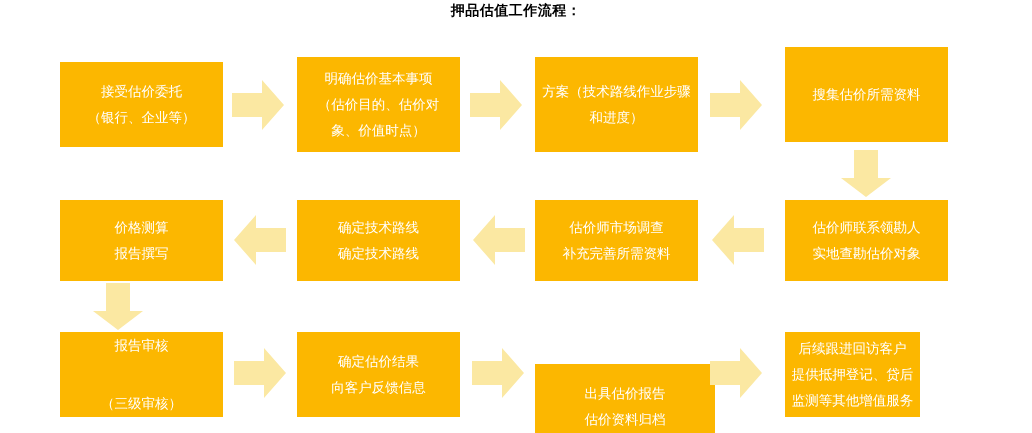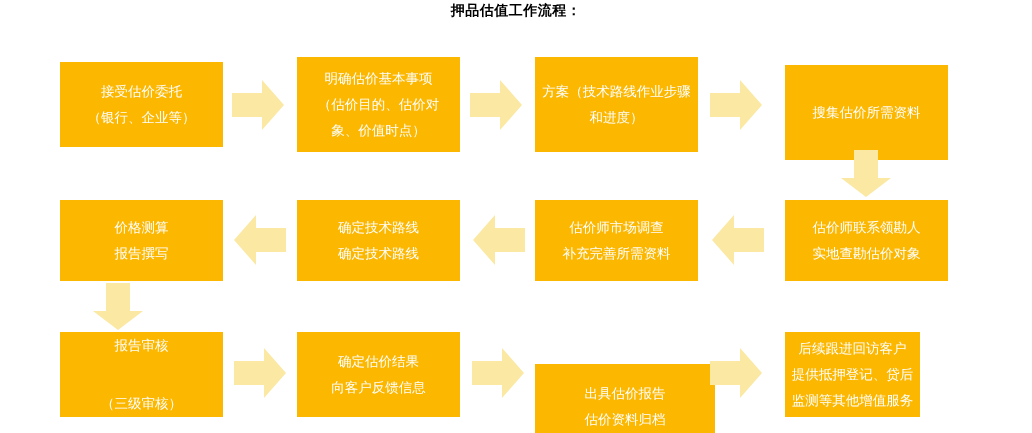--- a/index.html
+++ b/index.html
@@ -90,21 +90,21 @@
     <span class="ln">方案（技术路线作业步骤</span>
     <span class="ln">和进度）</span>
   </div>
 
   <div class="arrow" style="left:710px; top:80px; width:52px; height:50px;">
     <svg viewBox="0 0 52 50" preserveAspectRatio="none">
       <polygon points="0,13 30,13 30,0 52,25 30,50 30,37 0,37" fill="#FBE8A2"></polygon>
     </svg>
   </div>
 
-  <div class="node" style="left:785px; top:65px; width:163px; height:95px;text-align:right;">
+  <div class="node" style="left:785px; top:47px; width:163px; height:95px;text-align:right;">
     <span class="ln">搜集估价所需资料</span>
   </div>
 
   <div class="arrow" style="left:841px; top:150px; width:50px; height:47px;">
     <svg viewBox="0 0 50 47" preserveAspectRatio="none">
       <polygon points="13,0 37,0 37,28 50,28 25,47 0,28 13,28" fill="#FBE8A2"></polygon>
     </svg>
   </div>
 
   <div class="node" style="left:785px; top:200px; width:163px; height:81px;">

